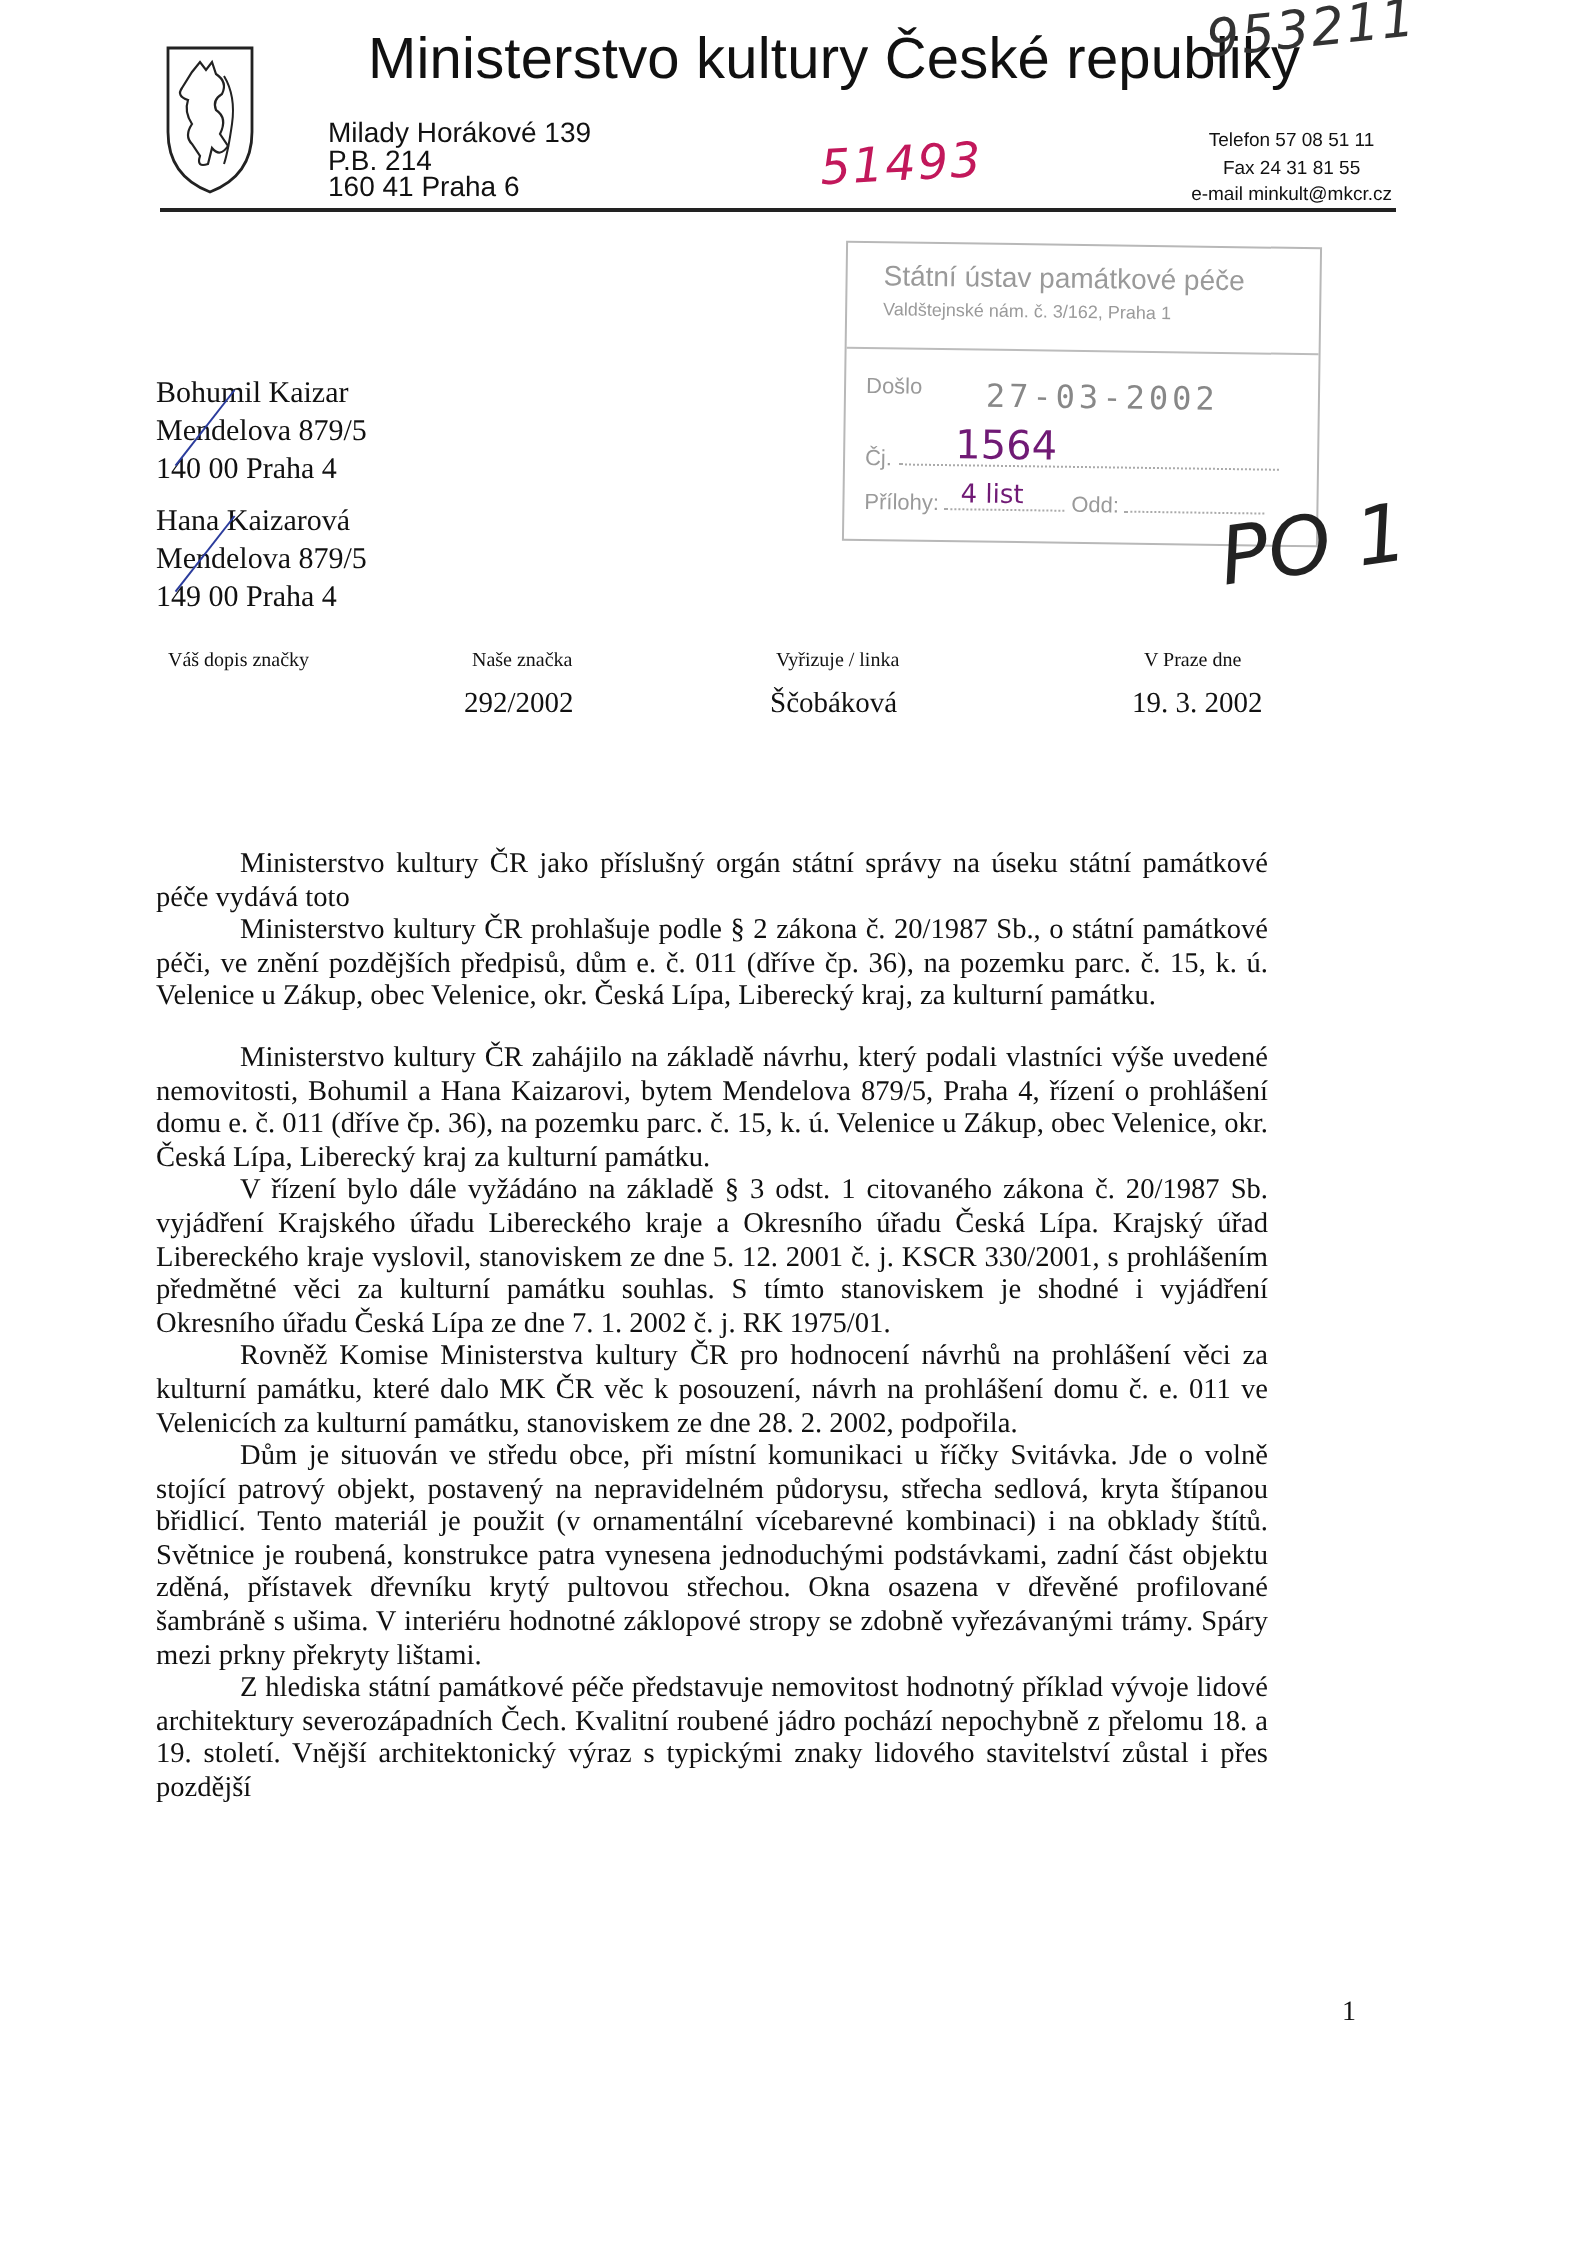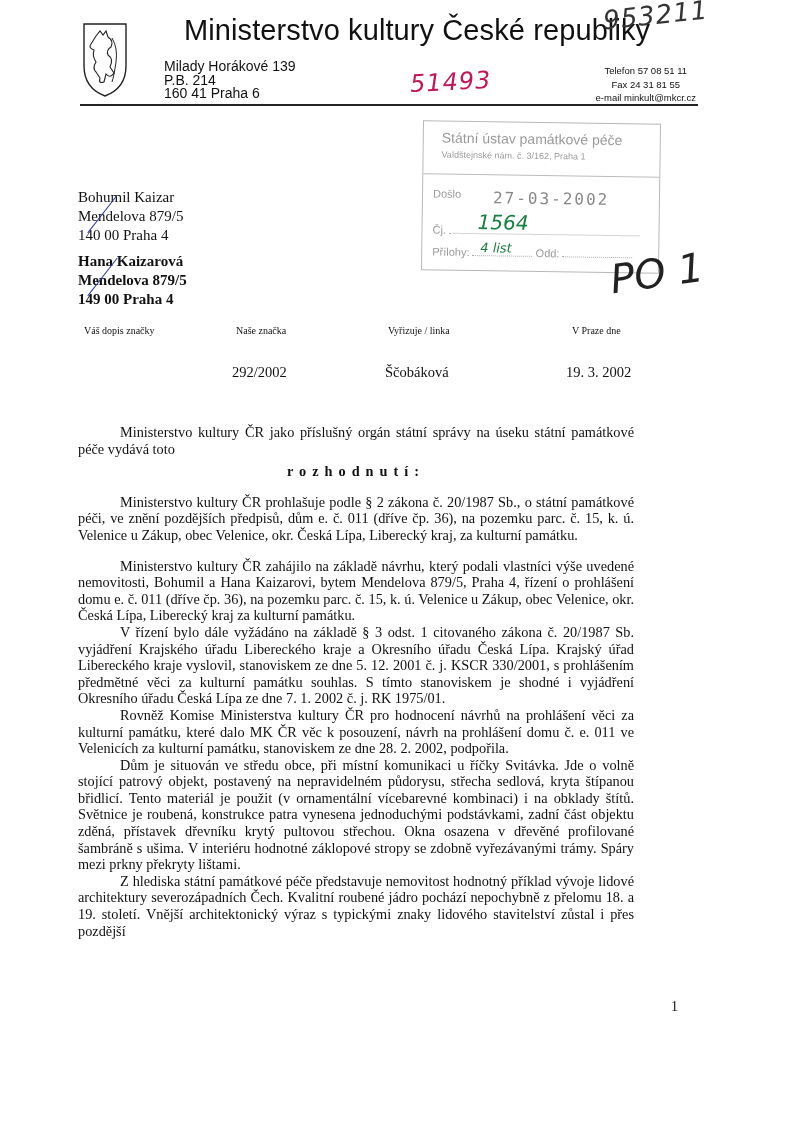--- a/index.html
+++ b/index.html
@@ -20,32 +20,32 @@
   #hw-red { left: 410px; top: 68px; font-size: 24px; color: #c2185b; transform: rotate(-3deg); letter-spacing: 1px; }
 
   
   #stamp { left: 422px; top: 122px; width: 236px; height: 148px; border: 1px solid #b8b8b8; color: #9a9a9a; transform: rotate(0.8deg); }
   #stamp .org { font-size: 14px; padding: 8px 0 0 18px; }
   #stamp .sub { font-size: 9px; padding: 4px 0 0 18px; }
   #stamp .sep { position: absolute; left: 0; right: 0; top: 52px; border-top: 1px solid #bcbcbc; }
   #stamp .row { position: absolute; left: 10px; font-size: 11px; }
   #stamp .date { position: absolute; left: 70px; top: 66px; font-size: 16px; color: #888; letter-spacing: 2px; font-family: "DejaVu Sans Mono", monospace; }
   #stamp .dots { border-bottom: 1px dotted #aaa; display: inline-block; }
-  #stamp .hwv { position: absolute; color: #15803d; font-family: "DejaVu Sans", sans-serif; font-style: italic; }
+  #stamp .hwv { position: absolute; color: #701a75; font-family: "DejaVu Sans", sans-serif; }
   #hw-po { left: 610px; top: 250px; font-size: 40px; color: #222; transform: rotate(-8deg); }
 
   
   .recipient { left: 78px; font-size: 15px; line-height: 19px; }
   #rec1 { top: 188px; }
-  #rec2 { top: 252px; font-weight: bold; }
+  #rec2 { top: 252px; }
   .slash { position: absolute; width: 1.3px; height: 48px; background: #2a3b9c; transform: rotate(38deg); }
 
   
   .ref-label { top: 325px; font-size: 10px; }
-  .ref-value { top: 364px; font-size: 14.5px; }
+  .ref-value { top: 344px; font-size: 14.5px; }
 
   
   #body { left: 78px; top: 424px; width: 556px; font-size: 14.3px; line-height: 16.6px; text-align: justify; }
   #body p { margin: 0; text-indent: 42px; }
   .heading { text-align: center; font-weight: bold; letter-spacing: 6px; margin: 6px 0 14px 0 !important; text-indent: 0 !important; }
   .gap { height: 14px; }
   #pagenum { left: 671px; top: 999px; font-size: 14px; }
 </style>
 </head>
 <body>
@@ -111,21 +111,20 @@
 <div class="abs serif ref-label" style="left:236px">Naše značka</div>
 <div class="abs serif ref-label" style="left:388px">Vyřizuje / linka</div>
 <div class="abs serif ref-label" style="left:572px">V Praze dne</div>
 <div class="abs serif ref-value" style="left:84px"></div>
 <div class="abs serif ref-value" style="left:232px">292/2002</div>
 <div class="abs serif ref-value" style="left:385px">Ščobáková</div>
 <div class="abs serif ref-value" style="left:566px">19. 3. 2002</div>
 
 <div id="body" class="abs serif">
   <p>Ministerstvo kultury ČR jako příslušný orgán státní správy na úseku státní památkové péče vydává toto</p>
-  <p class="heading">rozhodnutí:</p>
   <p>Ministerstvo kultury ČR prohlašuje podle § 2 zákona č. 20/1987 Sb., o státní památkové péči, ve znění pozdějších předpisů, dům e. č. 011 (dříve čp. 36), na pozemku parc. č. 15, k. ú. Velenice u Zákup, obec Velenice, okr. Česká Lípa, Liberecký kraj, za kulturní památku.</p>
   <div class="gap"></div>
   <p>Ministerstvo kultury ČR zahájilo na základě návrhu, který podali vlastníci výše uvedené nemovitosti, Bohumil a Hana Kaizarovi, bytem Mendelova 879/5, Praha 4, řízení o prohlášení domu e. č. 011 (dříve čp. 36), na pozemku parc. č. 15, k. ú. Velenice u Zákup, obec Velenice, okr. Česká Lípa, Liberecký kraj za kulturní památku.</p>
   <p>V řízení bylo dále vyžádáno na základě § 3 odst. 1 citovaného zákona č. 20/1987 Sb. vyjádření Krajského úřadu Libereckého kraje a Okresního úřadu Česká Lípa. Krajský úřad Libereckého kraje vyslovil, stanoviskem ze dne 5. 12. 2001 č. j. KSCR 330/2001, s prohlášením předmětné věci za kulturní památku souhlas. S tímto stanoviskem je shodné i vyjádření Okresního úřadu Česká Lípa ze dne 7. 1. 2002 č. j. RK 1975/01.</p>
   <p>Rovněž Komise Ministerstva kultury ČR pro hodnocení návrhů na prohlášení věci za kulturní památku, které dalo MK ČR věc k posouzení, návrh na prohlášení domu č. e. 011 ve Velenicích za kulturní památku, stanoviskem ze dne 28. 2. 2002, podpořila.</p>
   <p>Dům je situován ve středu obce, při místní komunikaci u říčky Svitávka. Jde o volně stojící patrový objekt, postavený na nepravidelném půdorysu, střecha sedlová, kryta štípanou břidlicí. Tento materiál je použit (v ornamentální vícebarevné kombinaci) i na obklady štítů. Světnice je roubená, konstrukce patra vynesena jednoduchými podstávkami, zadní část objektu zděná, přístavek dřevníku krytý pultovou střechou. Okna osazena v dřevěné profilované šambráně s ušima. V interiéru hodnotné záklopové stropy se zdobně vyřezávanými trámy. Spáry mezi prkny překryty lištami.</p>
   <p>Z hlediska státní památkové péče představuje nemovitost hodnotný příklad vývoje lidové architektury severozápadních Čech. Kvalitní roubené jádro pochází nepochybně z přelomu 18. a 19. století. Vnější architektonický výraz s typickými znaky lidového stavitelství zůstal i přes pozdější</p>
 </div>
 
 <div id="pagenum" class="abs serif">1</div>

